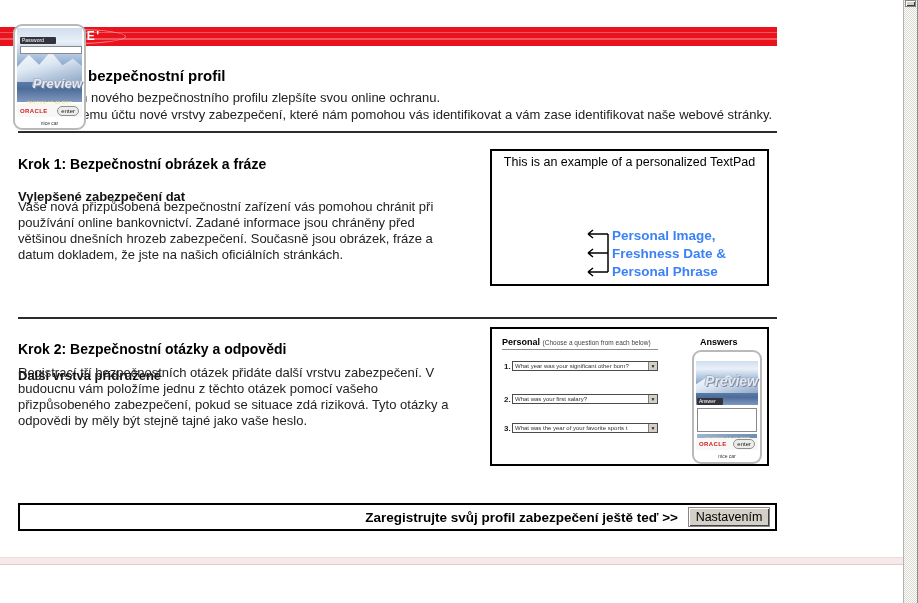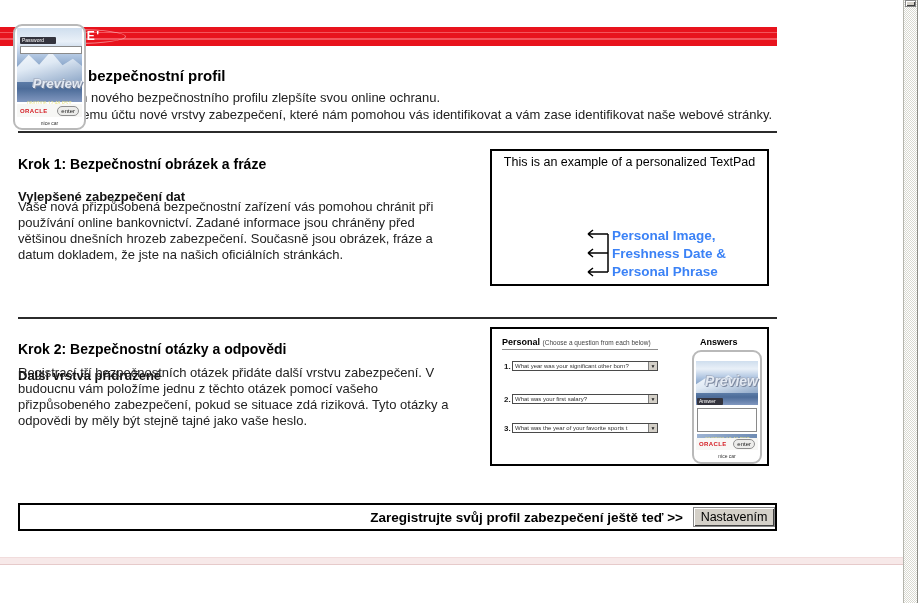--- a/index.html
+++ b/index.html
@@ -85,21 +85,21 @@
   .tp2 .tp-input { left:3px; top:56px; width:60px; height:24px; }
   .tp2 .tp-strip { position:absolute; left:3px; top:82px; width:60px; height:9px;
                    background:linear-gradient(90deg,#9db3d2,#6f8cb4); }
   .tp2 .tp-date { left:8px; top:2px; }
   .tp2 .tp-footer { bottom:12px; height:12px; }
   .tp2 .tp-phrase { bottom:3px; }
 
   
   .cta-box { position:absolute; left:18px; top:503px; width:759px; height:28px; border:2px solid #000;
              background:#fff; display:flex; align-items:center; justify-content:flex-end; gap:10px;
-             }
+             padding-right:5px; }
   .cta-prompt { font-size:13.5px; font-weight:bold; color:#000; }
   .cta-button { width:82px; height:20px; background:#d4d0c8; border:1px solid #868686;
                 box-shadow:inset 1px 1px 0 #ffffff, inset -1px -1px 0 #404040;
                 font-size:12.5px; color:#000; text-align:center; line-height:18px; cursor:pointer;
                 font-family:"Liberation Sans",sans-serif; }
 
   
   .footer-band { position:absolute; left:0; top:557px; width:903px; height:8px; background:#f7e9e9;
                  border-top:1px solid #f1dcdc; border-bottom:1px solid #e6caca; }
   .copyright { position:absolute; left:0; top:570px; width:903px; text-align:center; font-size:11px; color:#555; }

